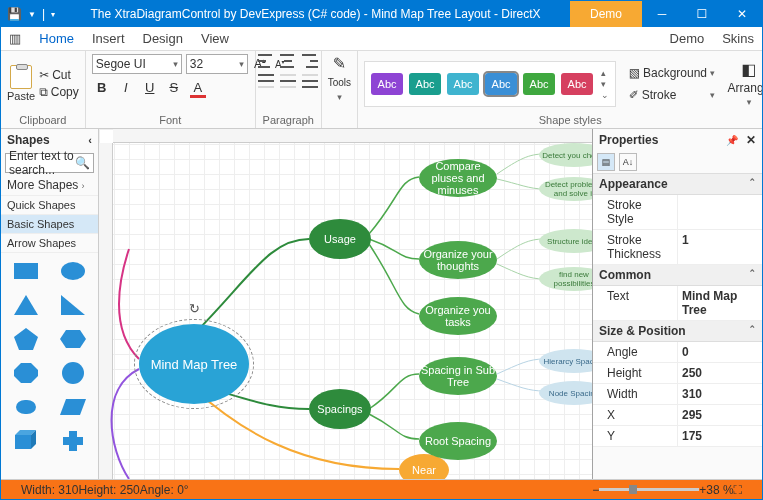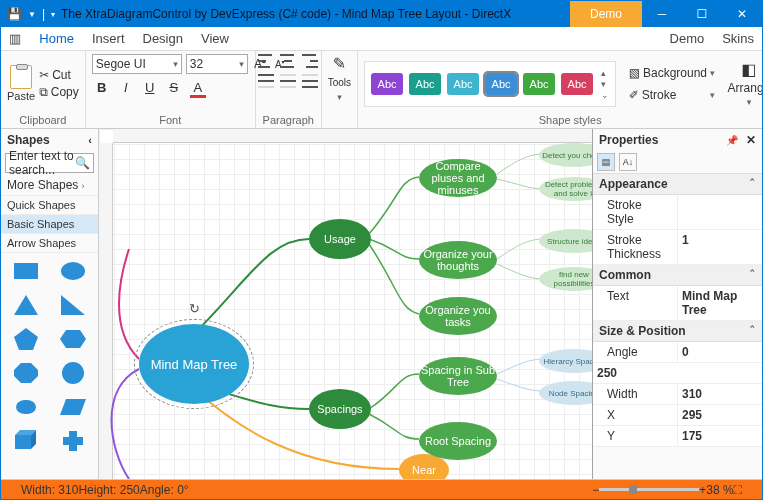--- a/index.html
+++ b/index.html
@@ -1,19 +1,19 @@
 <!DOCTYPE html>
 <html><head>
 <meta charset="utf-8">
 <style>
 *{box-sizing:border-box;margin:0;padding:0;font-family:'Segoe UI',Tahoma,sans-serif;font-size:12px;color:#333}
 body{width:763px;height:500px;overflow:hidden;background:#fff;display:flex;flex-direction:column;border:1px solid #0078d4}
 .titlebar{height:26px;background:#0078d4;color:#fff;display:flex;align-items:center}
 .titlebar .save-area{display:flex;align-items:center;padding:0 6px;gap:6px}
-.titlebar .title{flex:1;text-align:left;color:#0f172a;font-size:12px}
+.titlebar .title{flex:1;text-align:center;color:#ffffff;font-size:12px}
 .titlebar .demo-btn{background:#f7a933;color:#fff;padding:0 20px;height:26px;display:flex;align-items:center;font-size:12px}
 .titlebar .winbtns{display:flex}
 .titlebar .winbtn{width:40px;height:26px;display:flex;align-items:center;justify-content:center;color:#fff}
 .menubar{height:24px;display:flex;align-items:center;padding:0 8px;gap:18px;border-bottom:1px solid #ddd}
 .menubar .left{display:flex;align-items:center;gap:18px}
 .menubar .right{margin-left:auto;display:flex;gap:18px}
 .menubar span{font-size:13px;color:#444}
 .menubar .home{color:#0066cc;}
 .ribbon{height:78px;display:flex;border-bottom:1px solid #ccc;background:#fafafa}
 .rgroup{border-right:1px solid #ddd;display:flex;flex-direction:column;padding:3px 6px 1px}
@@ -386,20 +386,21 @@
       </div>
     <div class="prop-section">
         <span>Size &amp; Position</span>
         <span class="chev">⌃</span>
       </div>
     <div class="prop-row">
         <div class="k">Angle</div>
         <div class="v">0</div>
       </div>
     <div class="prop-row">
+        <div class="k">Height</div>
         <div class="v">250</div>
       </div>
     <div class="prop-row">
         <div class="k">Width</div>
         <div class="v">310</div>
       </div>
     <div class="prop-row">
         <div class="k">X</div>
         <div class="v">295</div>
       </div>

